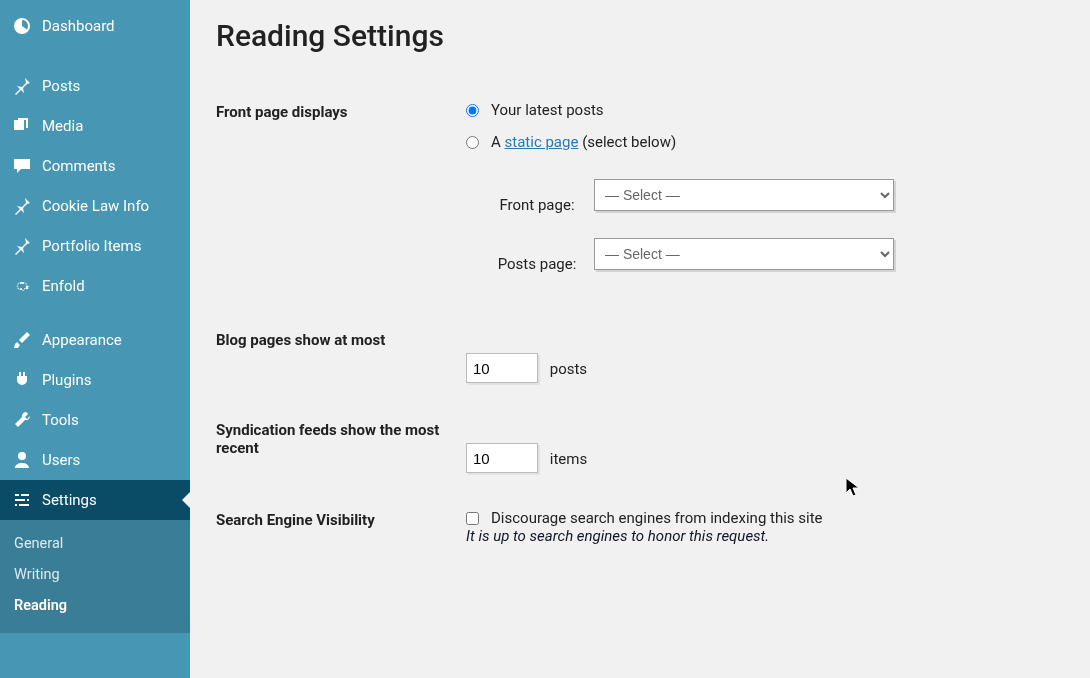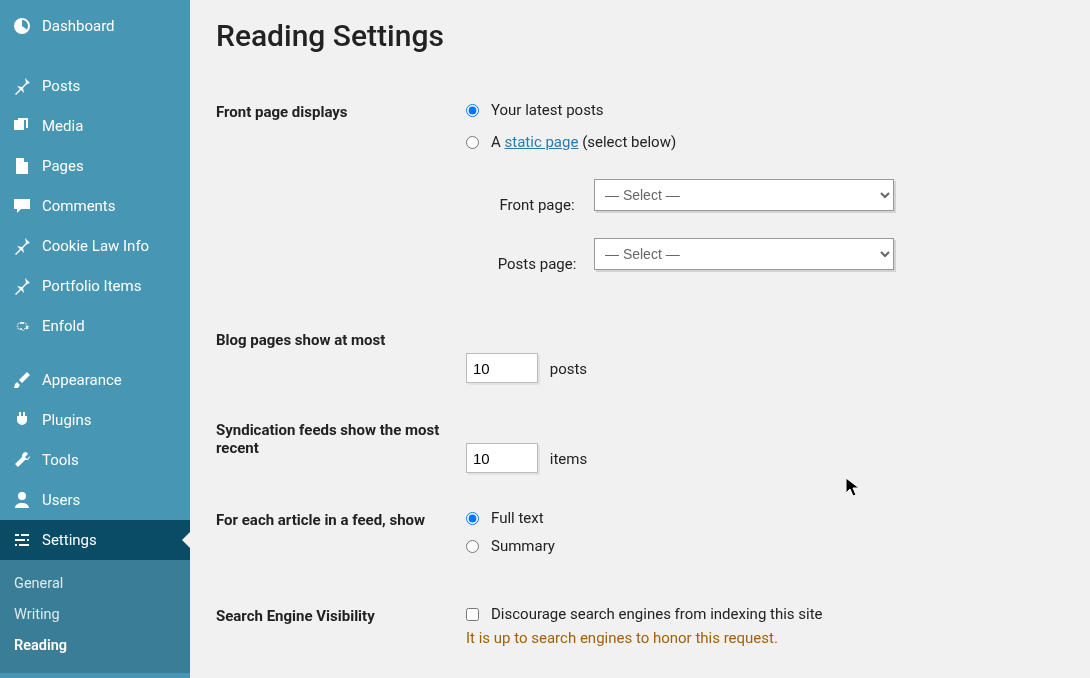--- a/index.html
+++ b/index.html
@@ -130,21 +130,21 @@
     height: 30px;
     border: 1px solid #bbb;
     background: #fff;
     font-size: 15px;
     padding: 3px 6px;
     box-shadow: 2px 2px 0 rgba(0,0,0,0.06);
     margin-top: 24px;
   }
   .after-input { margin-left: 8px; }
   a.inline-link { color: #2a7ab0; text-decoration: underline; }
-  .hint { color: #a16207; margin-top: 6px; }
+  .hint { color: #0f172a; font-style: italic; }
   .checkbox-row { display:flex; align-items:center; }
   .checkbox-row input { margin-right: 12px; }
 
   .cursor {
     position: absolute;
     left: 846px;
     top: 478px;
     width: 0; height: 0;
     pointer-events: none;
   }
@@ -175,28 +175,20 @@
 
   <div class="sidebar-item">
     <span class="icon">
       <svg viewBox="0 0 20 20">
           <path d="M2 4h10v10H2zM6 2h10v10h-2V4H6z"></path>
         </svg>
     </span>
     <span>Media</span>
   </div>
 
-  <div class="sidebar-item">
-    <span class="icon">
-      <svg viewBox="0 0 20 20">
-          <path d="M4 2h8l4 4v12H4zM12 2v4h4"></path>
-        </svg>
-    </span>
-    <span>Pages</span>
-  </div>
 
   <div class="sidebar-item">
     <span class="icon">
       <svg viewBox="0 0 20 20">
           <path d="M2 3h16v10H9l-4 4v-4H2z"></path>
         </svg>
     </span>
     <span>Comments</span>
   </div>
 
@@ -323,33 +315,20 @@
     </tr>
 
     <tr>
       <th>Syndication feeds show the most recent</th>
       <td>
         <input type="number" class="small-num" value="10" style="">
         <span class="after-input">items</span>
       </td>
     </tr>
 
-    <tr>
-      <th>For each article in a feed, show</th>
-      <td>
-        <div class="radio-row" style="margin-bottom:10px;">
-          <input type="radio" checked="" style="">
-          <span>Full text</span>
-        </div>
-        <div class="radio-row">
-          <input type="radio" style="">
-          <span>Summary</span>
-        </div>
-      </td>
-    </tr>
 
     <tr>
       <th>Search Engine Visibility</th>
       <td>
         <div class="checkbox-row">
           <input type="checkbox" style="">
           <span>Discourage search engines from indexing this site</span>
         </div>
         <div class="hint">It is up to search engines to honor this request.</div>
       </td>

